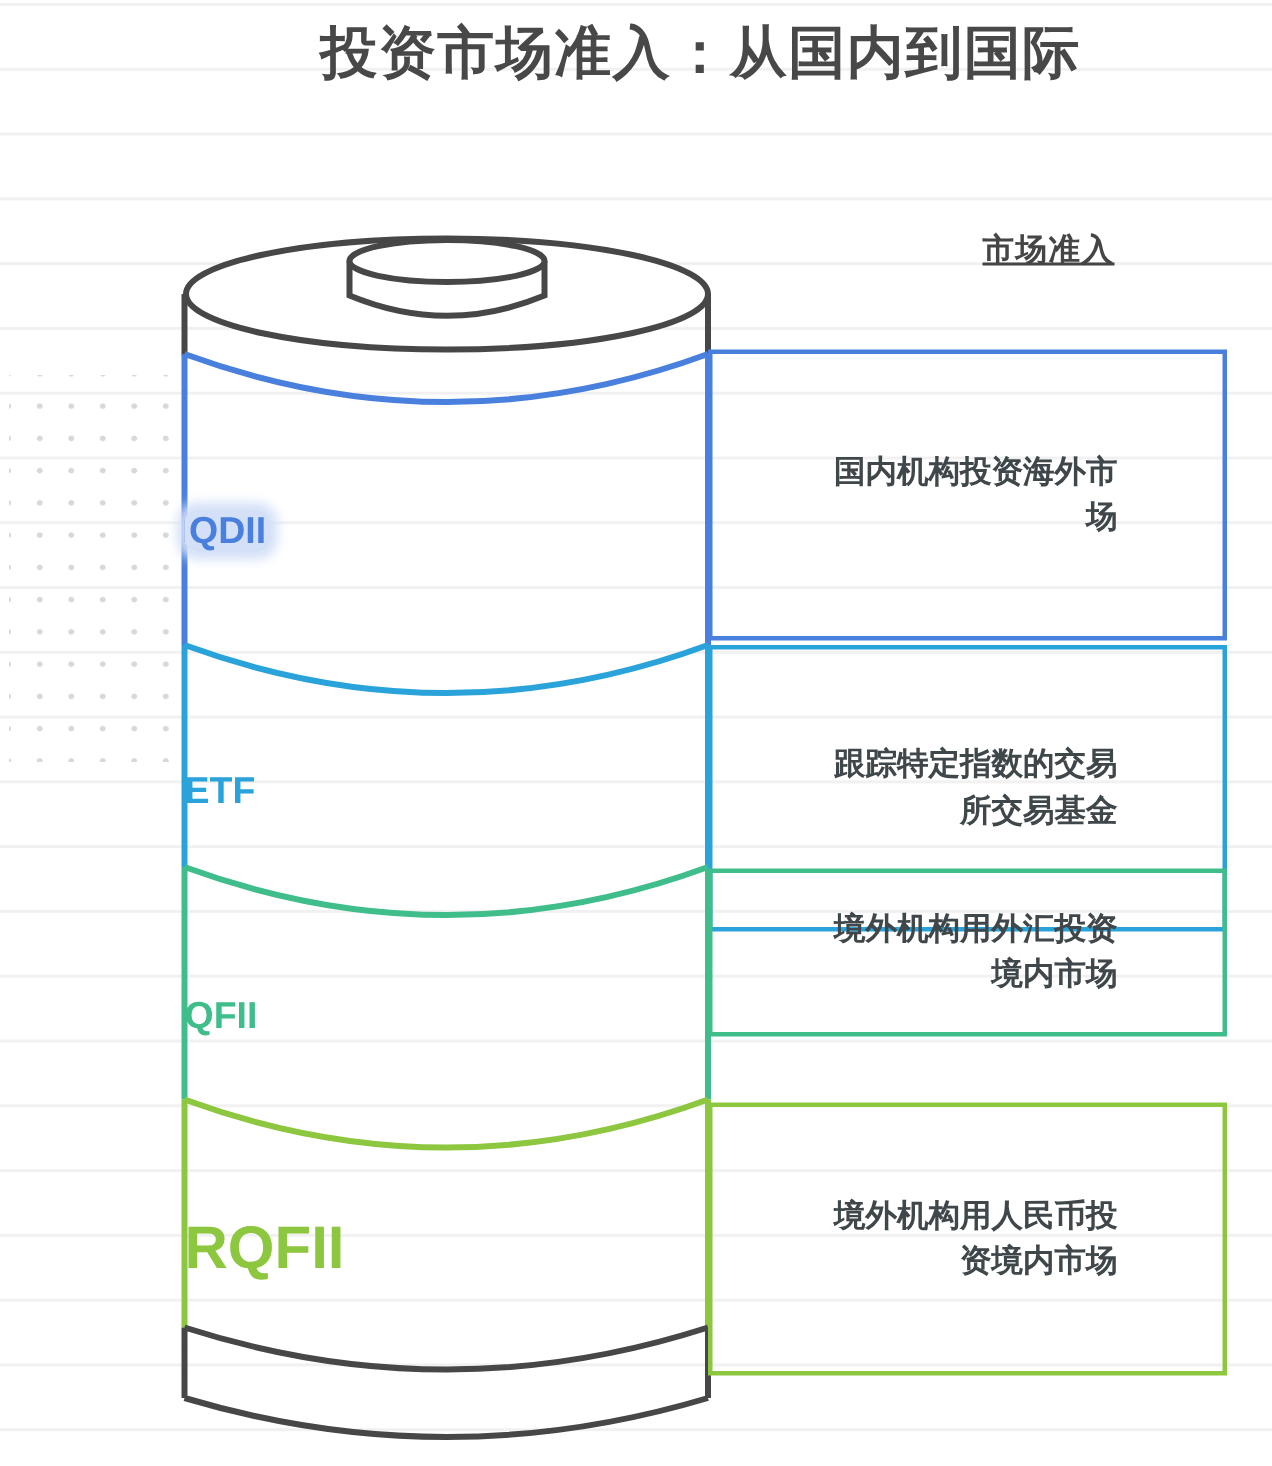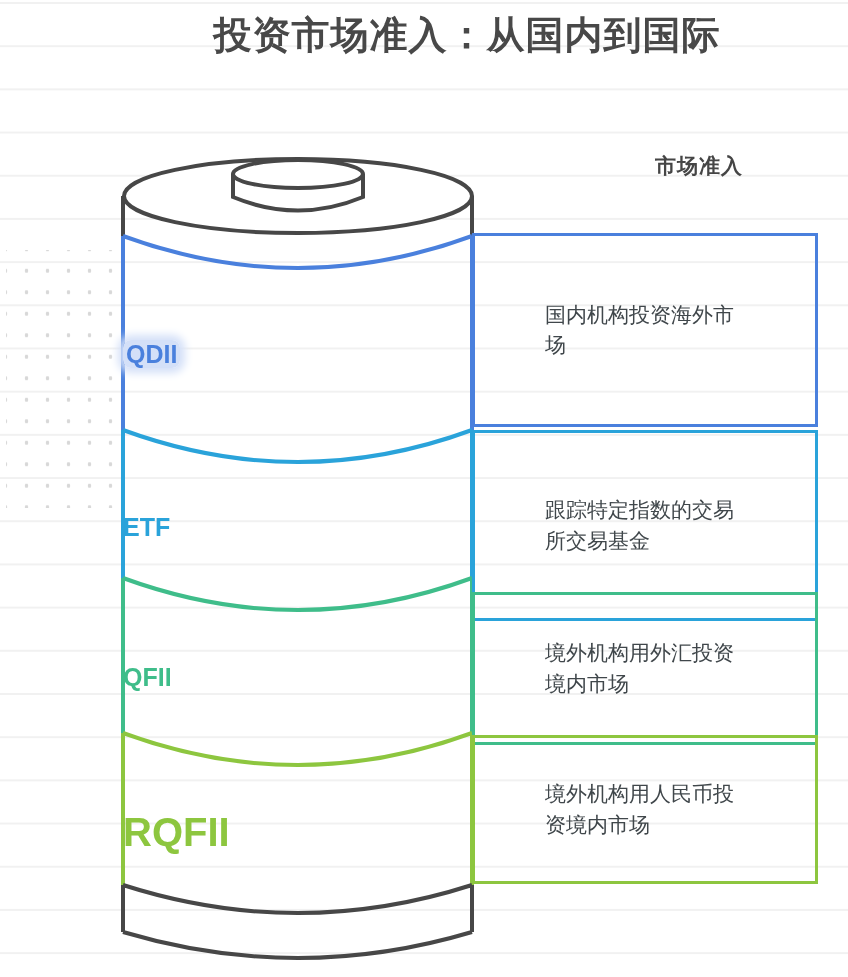--- a/index.html
+++ b/index.html
@@ -17,46 +17,46 @@
     background-size:100% 43.2px;background-position:0 2px;}
   
   .bg-dots{position:absolute;left:6px;top:250px;width:108px;height:258px;
     background-image:radial-gradient(circle,var(--dot) 1.7px,transparent 2.1px);
     background-size:21px 21.5px;background-position:10px 10px;}
 
   .page-title{position:absolute;left:87px;top:10px;width:760px;text-align:center;
     font-size:38px;font-weight:bold;color:var(--title-text);letter-spacing:1px;}
 
   .panel-header{position:absolute;left:655px;top:152px;width:140px;
-    font-size:21px;font-weight:bold;color:#454545;letter-spacing:1px;}
+    font-size:21px;font-weight:bold;color:#454545;letter-spacing:1px;text-decoration:underline;}
 
   svg.battery{position:absolute;left:0;top:0;pointer-events:none;}
   .st-dark{stroke:var(--dark-outline);stroke-width:4;fill:none;}
   .st-dark-fill{stroke:var(--dark-outline);stroke-width:4;fill:#fff;}
   .st-blue{stroke:var(--blue);stroke-width:4;fill:none;}
   .st-cyan{stroke:var(--cyan);stroke-width:4;fill:none;}
   .st-green{stroke:var(--green);stroke-width:4;fill:none;}
   .st-lime{stroke:var(--lime);stroke-width:4;fill:none;}
 
   .seg-label{position:absolute;left:123px;width:349px;text-align:left;font-weight:bold;}
   .seg-label.qdii{top:340px;font-size:25px;color:var(--blue);}
   .seg-label.etf{top:513px;font-size:25px;color:var(--cyan);}
   .seg-label.qfii{top:663px;font-size:25px;color:var(--green);}
   .seg-label.rqfii{top:810px;font-size:40px;color:var(--lime);}
   .halo{background:var(--qdii-halo);box-shadow:0 0 8px 5px var(--qdii-halo);
     border-radius:8px;padding:0 3px;}
 
   .desc-box{position:absolute;left:472px;width:346px;box-sizing:border-box;
     border:3px solid;display:flex;align-items:center;justify-content:center;}
-  .desc-box .txt{width:200px;text-align:left;font-size:21px;line-height:1.45;
-    color:var(--text);}
+  .desc-box .txt{width:200px;text-align:right;font-size:21px;line-height:1.45;
+    color:var(--text);font-weight:bold;}
   .box-qdii{top:233px;height:194px;border-color:var(--blue);}
   .box-etf{top:430px;height:191px;border-color:var(--cyan);}
-  .box-qfii{top:592px;height:153px;border-color:var(--green);}
-  .box-rqfii{top:735px;height:149px;border-color:var(--lime);}
+  .box-qfii{top:579px;height:112px;border-color:var(--green);}
+  .box-rqfii{top:735px;height:182px;border-color:var(--lime);}
 </style>
 </head>
 <body>
 
 <div id="canvas">
 
   <div class="bg-lines"></div>
   <div class="bg-dots"></div>
 
   <div class="page-title">投资市场准入：从国内到国际</div>

